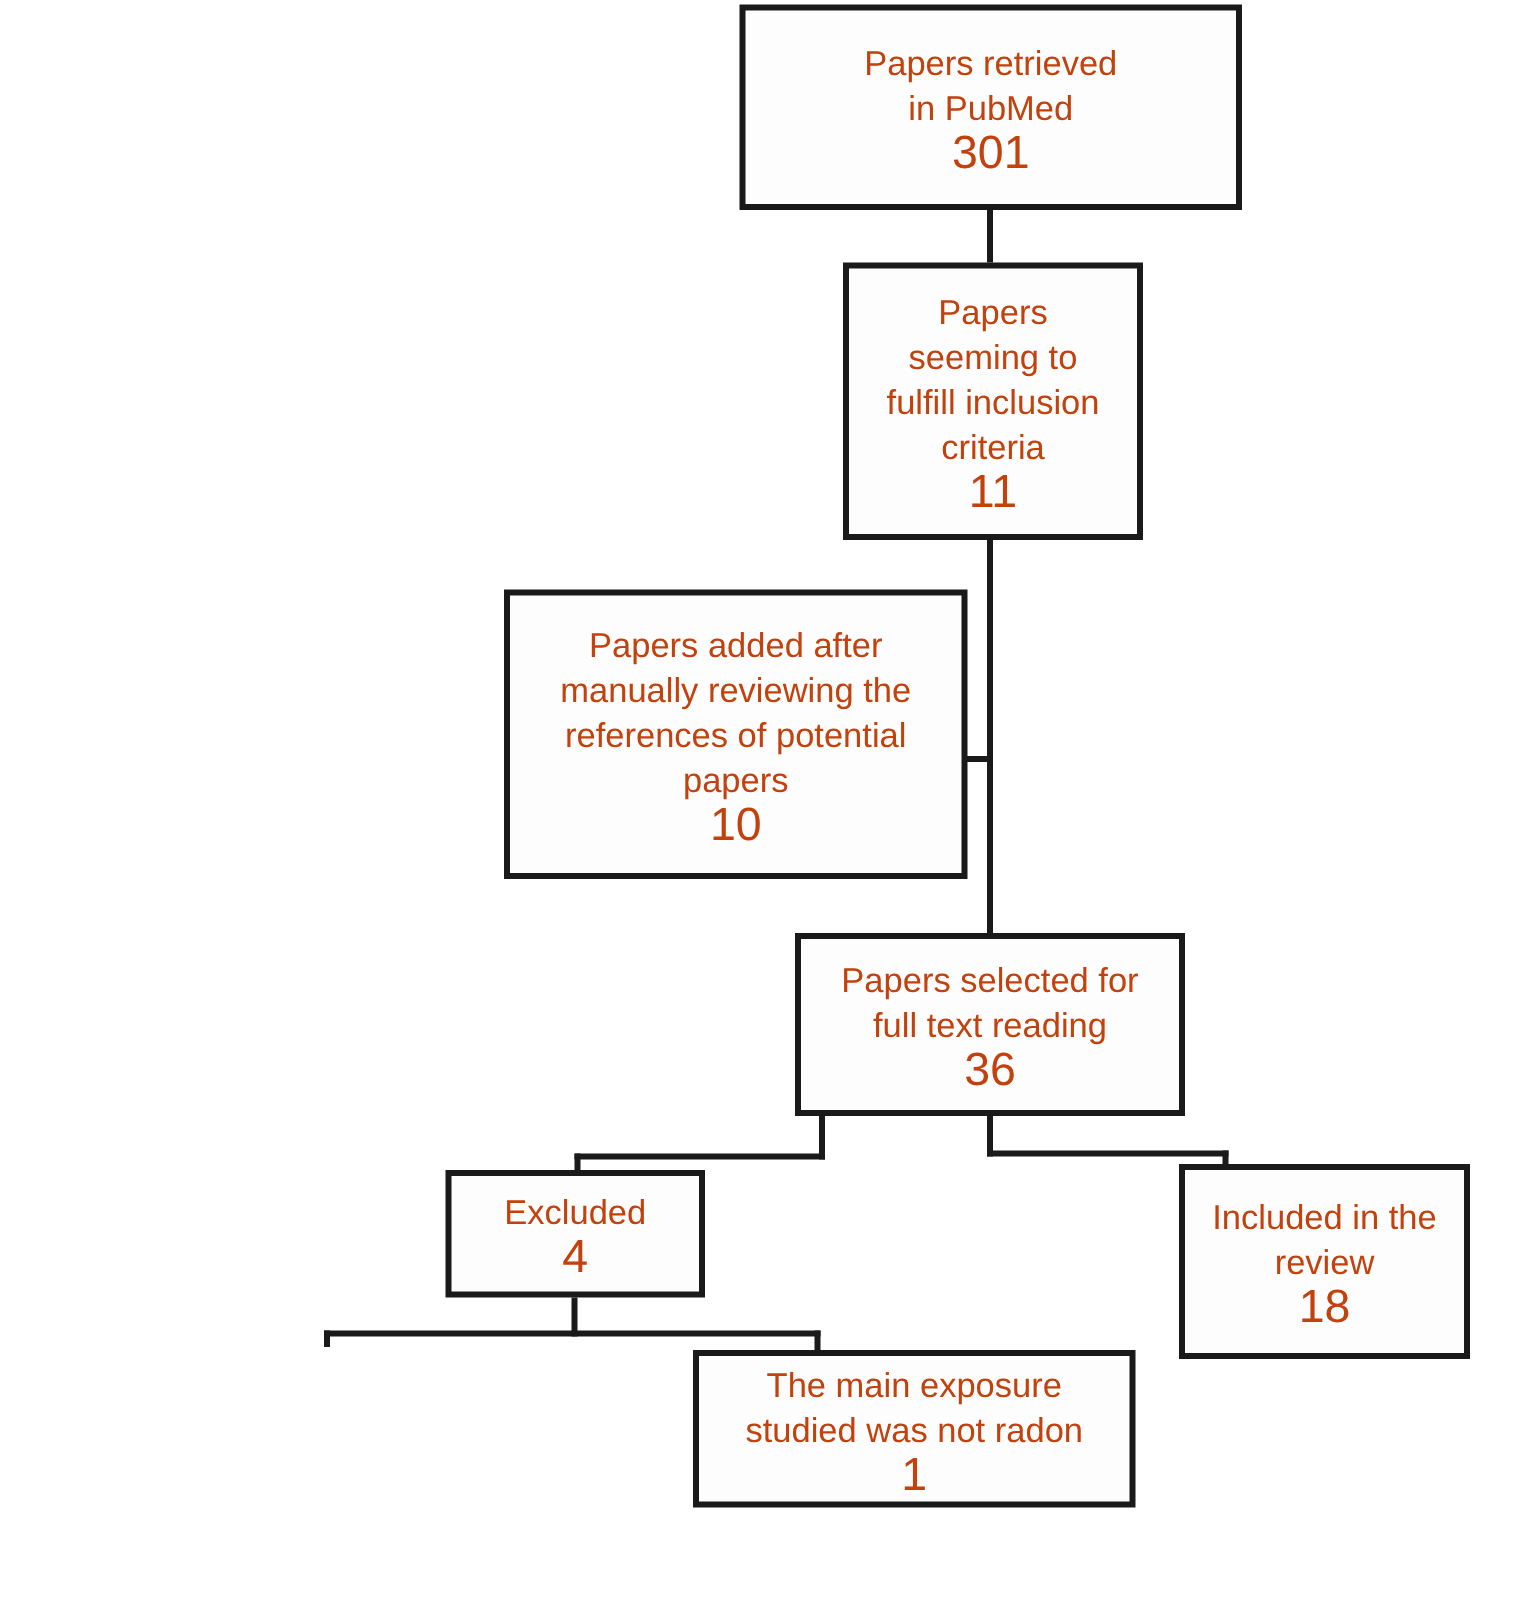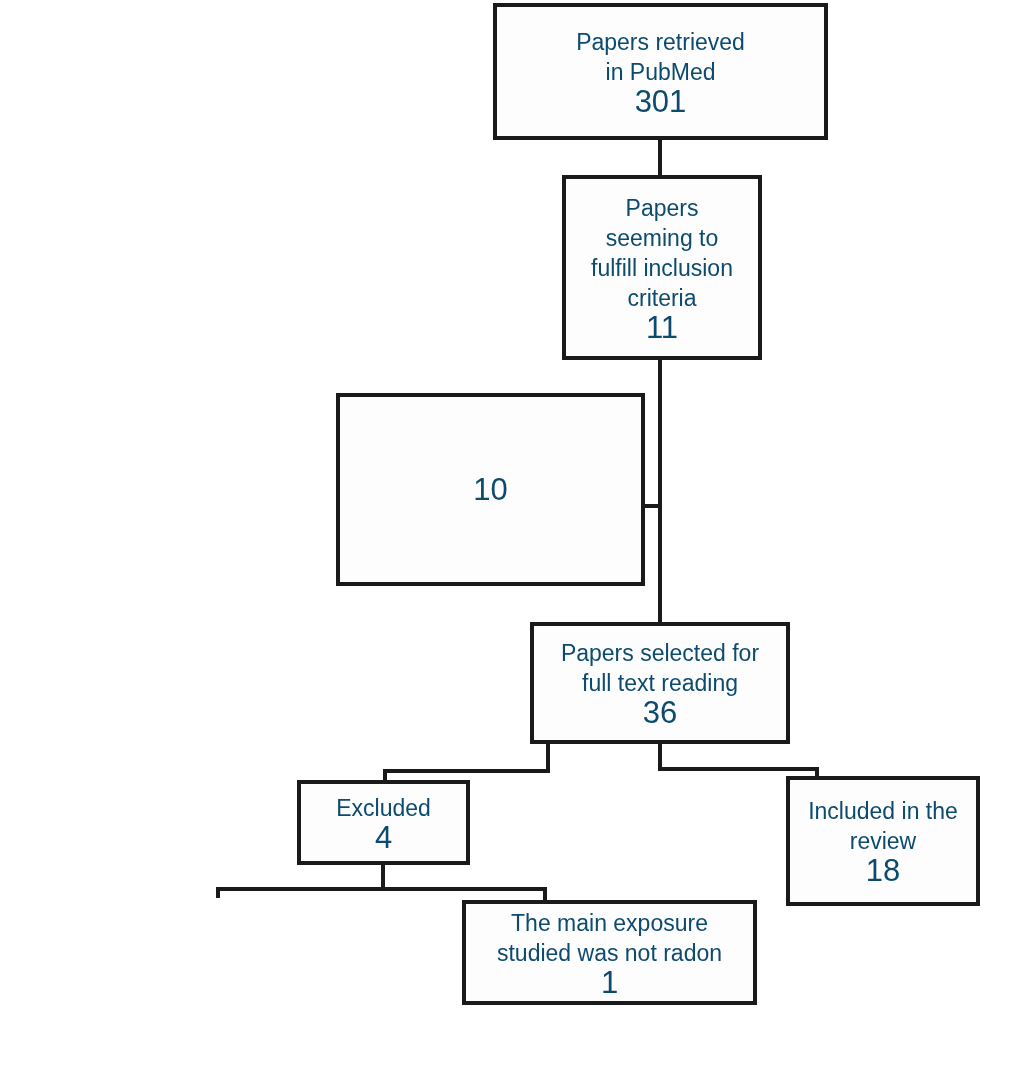--- a/index.html
+++ b/index.html
@@ -6,21 +6,21 @@
     margin: 0;
     padding: 0;
     background: #ffffff;
   }
   .canvas {
     position: relative;
     width: 1024px;
     height: 1065px;
     background: #ffffff;
     font-family: "Liberation Sans", sans-serif;
-    color: #0c4a6e;
+    color: #c2410c;
     overflow: hidden;
   }
   .node {
     position: absolute;
     box-sizing: border-box;
     border: 4px solid #1a1a1a;
     background: #fdfdfd;
     display: flex;
     flex-direction: column;
     align-items: center;
@@ -54,20 +54,24 @@
 
   <div class="node" style="left:562px; top:175px; width:200px; height:185px;">
     <div class="label">Papers
 seeming to
 fulfill inclusion
 criteria</div>
     <div class="count">11</div>
   </div>
 
   <div class="node" style="left:336px; top:393px; width:309px; height:193px;">
+    <div class="label">Papers added after
+manually reviewing the
+references of potential
+papers</div>
     <div class="count">10</div>
   </div>
 
   <div class="node" style="left:530px; top:622px; width:260px; height:122px;">
     <div class="label">Papers selected for
 full text reading</div>
     <div class="count">36</div>
   </div>
 
   <div class="node" style="left:297px; top:780px; width:173px; height:85px;">

